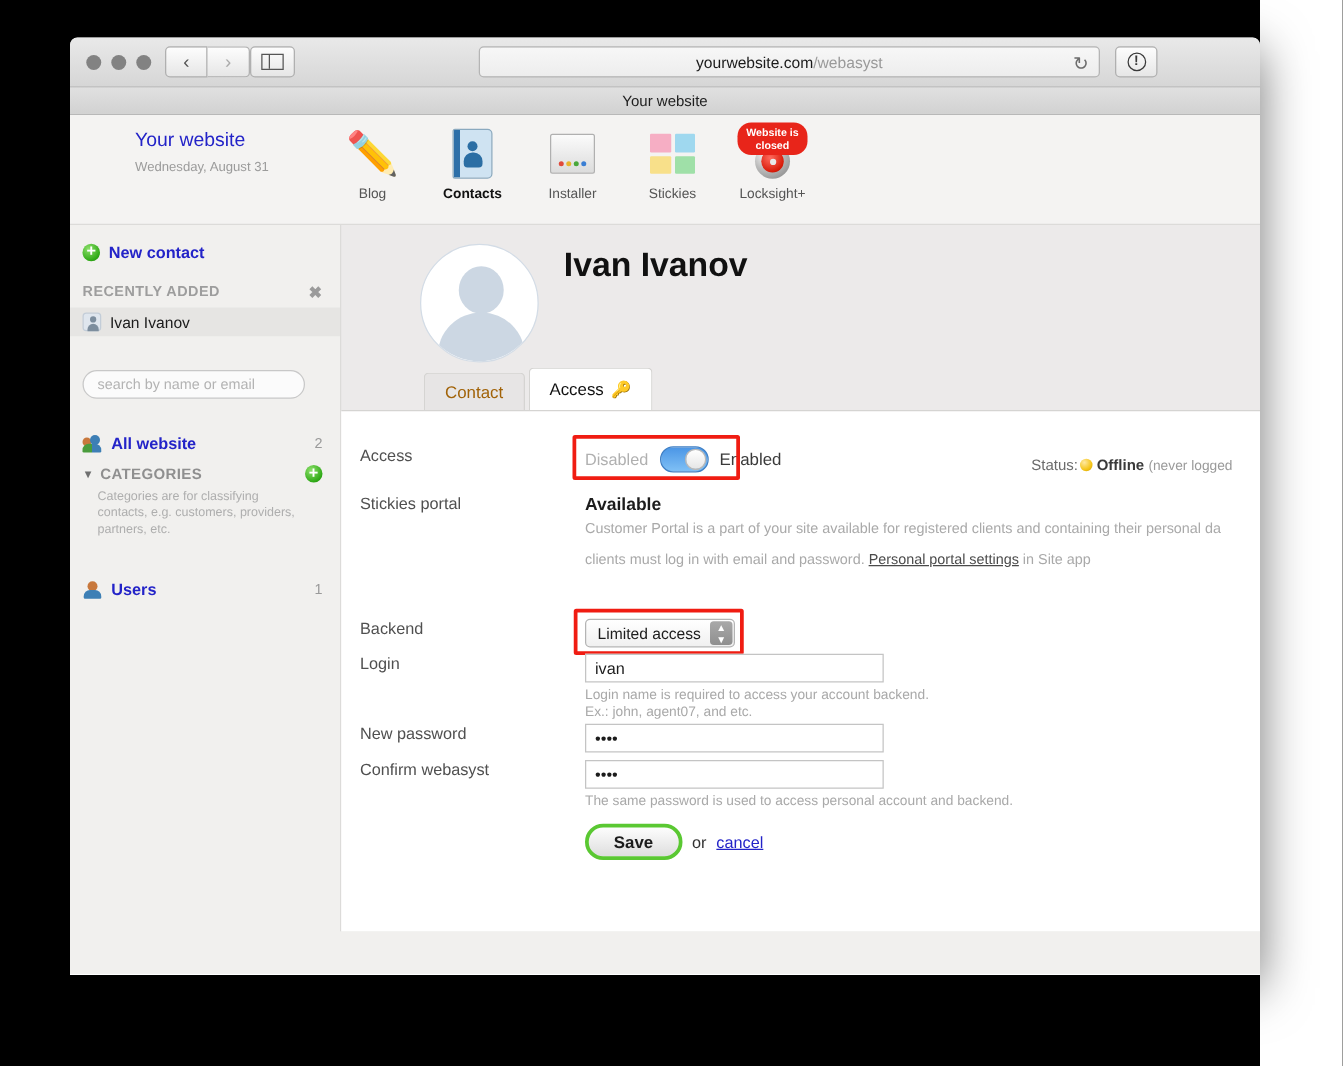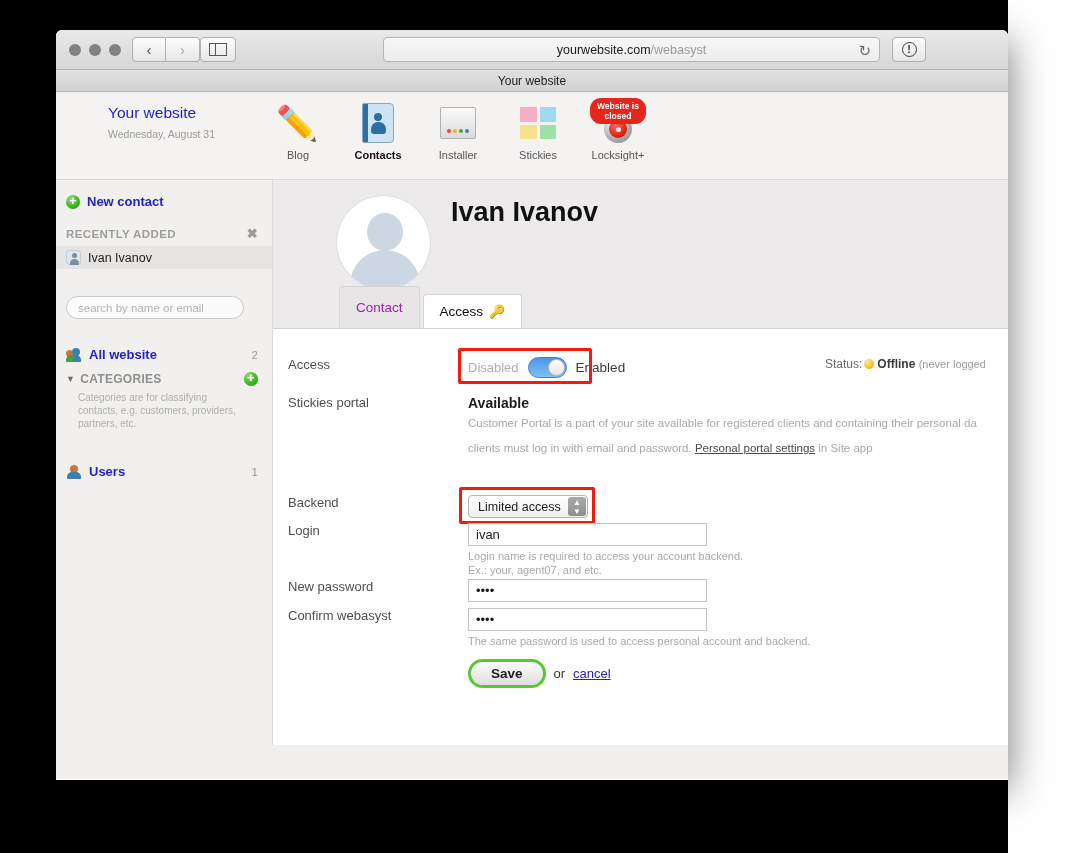--- a/index.html
+++ b/index.html
@@ -318,28 +318,28 @@
     position: absolute; left: 178px; top: 17px;
     font-size: 27px; font-weight: bold; color: #111;
   }
 
   #tabs {
     position: absolute; left: 0; bottom: 0;
     display: flex; align-items: flex-end;
     padding-left: 66px;
   }
   .tab {
-    height: 42px;
+    height: 30px;
     padding: 0 16px;
     display: flex; align-items: center; gap: 6px;
     font-size: 13.5px;
     border: 1px solid #d5d4d2;
     border-bottom: none;
     border-radius: 4px 4px 0 0;
-    color: #a21caf;
+    color: #a16207;
     background: #e7e5e5;
     margin-right: 3px;
   }
   .tab.active {
     background: #fff;
     color: #111;
     height: 34px;
     border-color: #d5d4d2;
     position: relative; z-index: 3;
   }
@@ -357,21 +357,21 @@
     left: 0; right: 0;
   }
   .form-label {
     position: absolute; left: 15px;
     width: 170px;
     font-size: 13px; color: #505050;
   }
   .form-field { position: absolute; left: 195px; }
 
   #status-text {
-    position: absolute; left: 552px; top: 0;
+    position: absolute; left: 552px; top: 8px;
     font-size: 12px; color: #6b6b6b; white-space: nowrap;
   }
   #status-text b { color: #3a3a3a; }
   #status-text .dot {
     display: inline-block; width: 10px; height: 10px; border-radius: 50%;
     background: radial-gradient(circle at 35% 30%, #ffe8a0 0%, #f5c518 60%, #c89a05 100%);
     margin: 0 3px -1px 2px;
   }
   #status-text .paren { color: #9a9a9a; font-size: 11px; }
 
@@ -661,21 +661,21 @@
                 <span class="redbox" style="left:-9px; top:-8px; width:136px; height:37px;"></span>
               </span>
             </div>
           </div>
 
           <div class="form-row" style="top:194px;">
             <div class="form-label">Login</div>
             <div class="form-field">
               <input class="fld" type="text" id="login-input" value="ivan" style="">
               <div class="hint" style="margin-top:3px;">Login name is required to access your account backend.</div>
-              <div class="hint">Ex.: your, agent07, and etc.</div>
+              <div class="hint">Ex.: john, agent07, and etc.</div>
             </div>
           </div>
 
           <div class="form-row" style="top:250px;">
             <div class="form-label">New password</div>
             <div class="form-field">
               <input class="fld" type="text" id="new-password-input" value="••••" style="">
             </div>
           </div>
 

